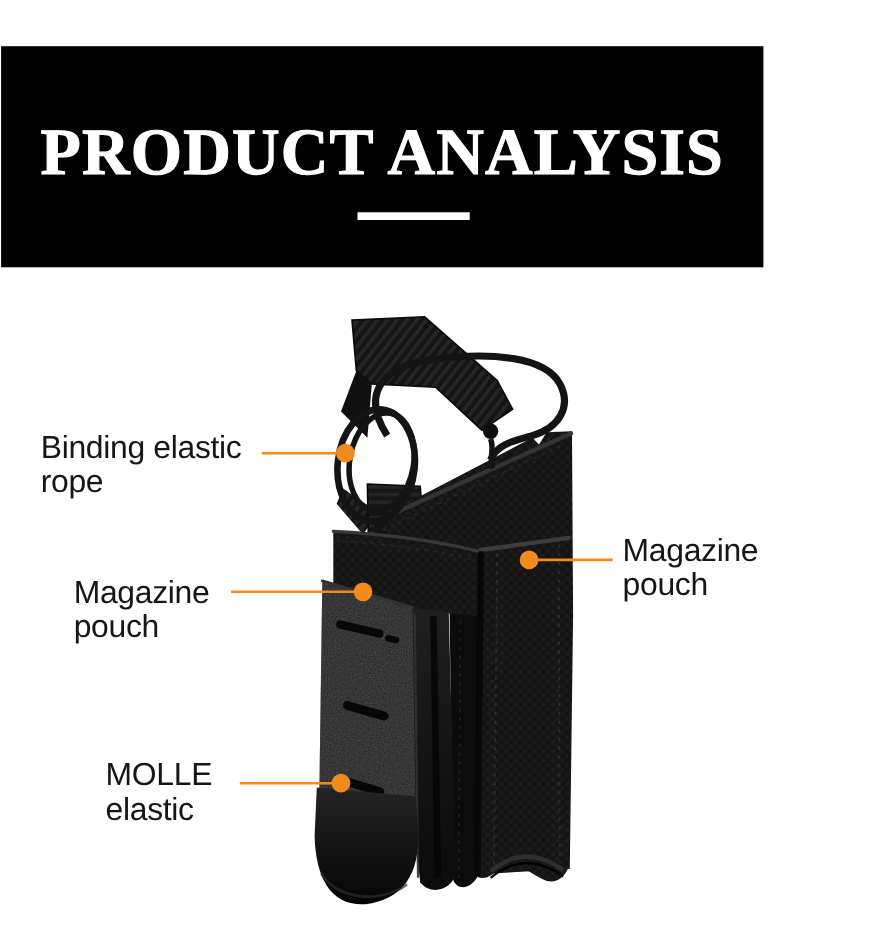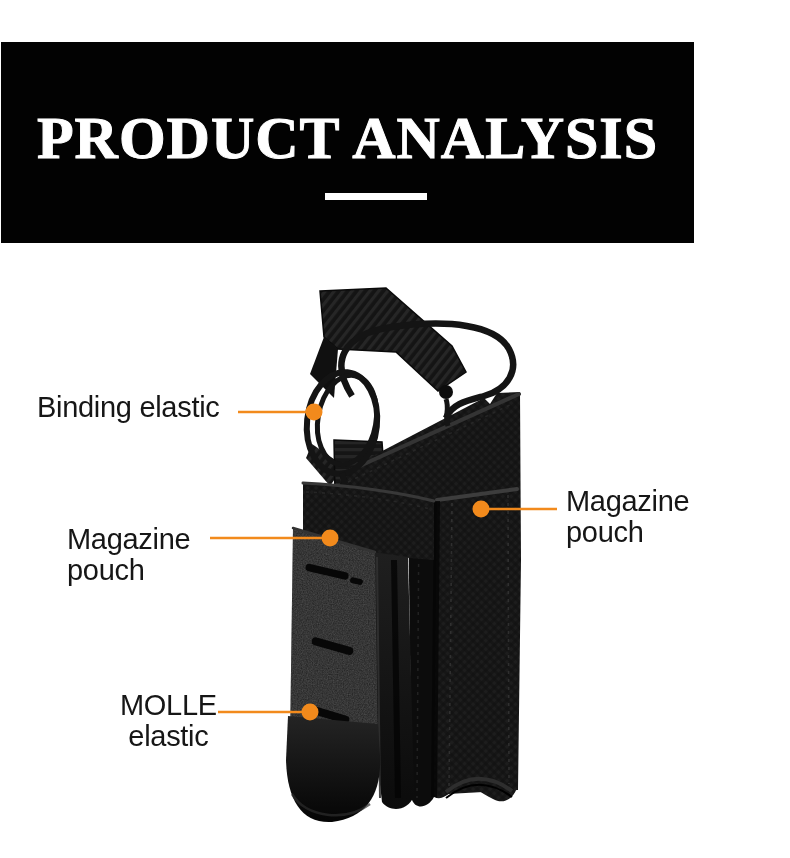--- a/index.html
+++ b/index.html
@@ -147,30 +147,31 @@
       <line class="callout-line" x1="210" y1="538" x2="322" y2="538"></line>
       <circle class="callout-dot" cx="330" cy="538" r="8.5"></circle>
 
       <line class="callout-line" x1="218" y1="712" x2="302" y2="712"></line>
       <circle class="callout-dot" cx="310" cy="712" r="8.5"></circle>
     </g>
   </svg>
 
   <div class="callout-label" style="left:37px;top:392px;">
     <span>Binding elastic</span>
+    <span>rope</span>
   </div>
 
   <div class="callout-label" style="left:566px;top:486px;">
     <span>Magazine</span>
     <span>pouch</span>
   </div>
 
   <div class="callout-label" style="left:67px;top:524px;">
     <span>Magazine</span>
     <span>pouch</span>
   </div>
 
-  <div class="callout-label" style="left:120px;top:690px;text-align:center;">
+  <div class="callout-label" style="left:96px;top:690px;">
     <span>MOLLE</span>
     <span>elastic</span>
   </div>
 
 </div>
 
 </body></html>

